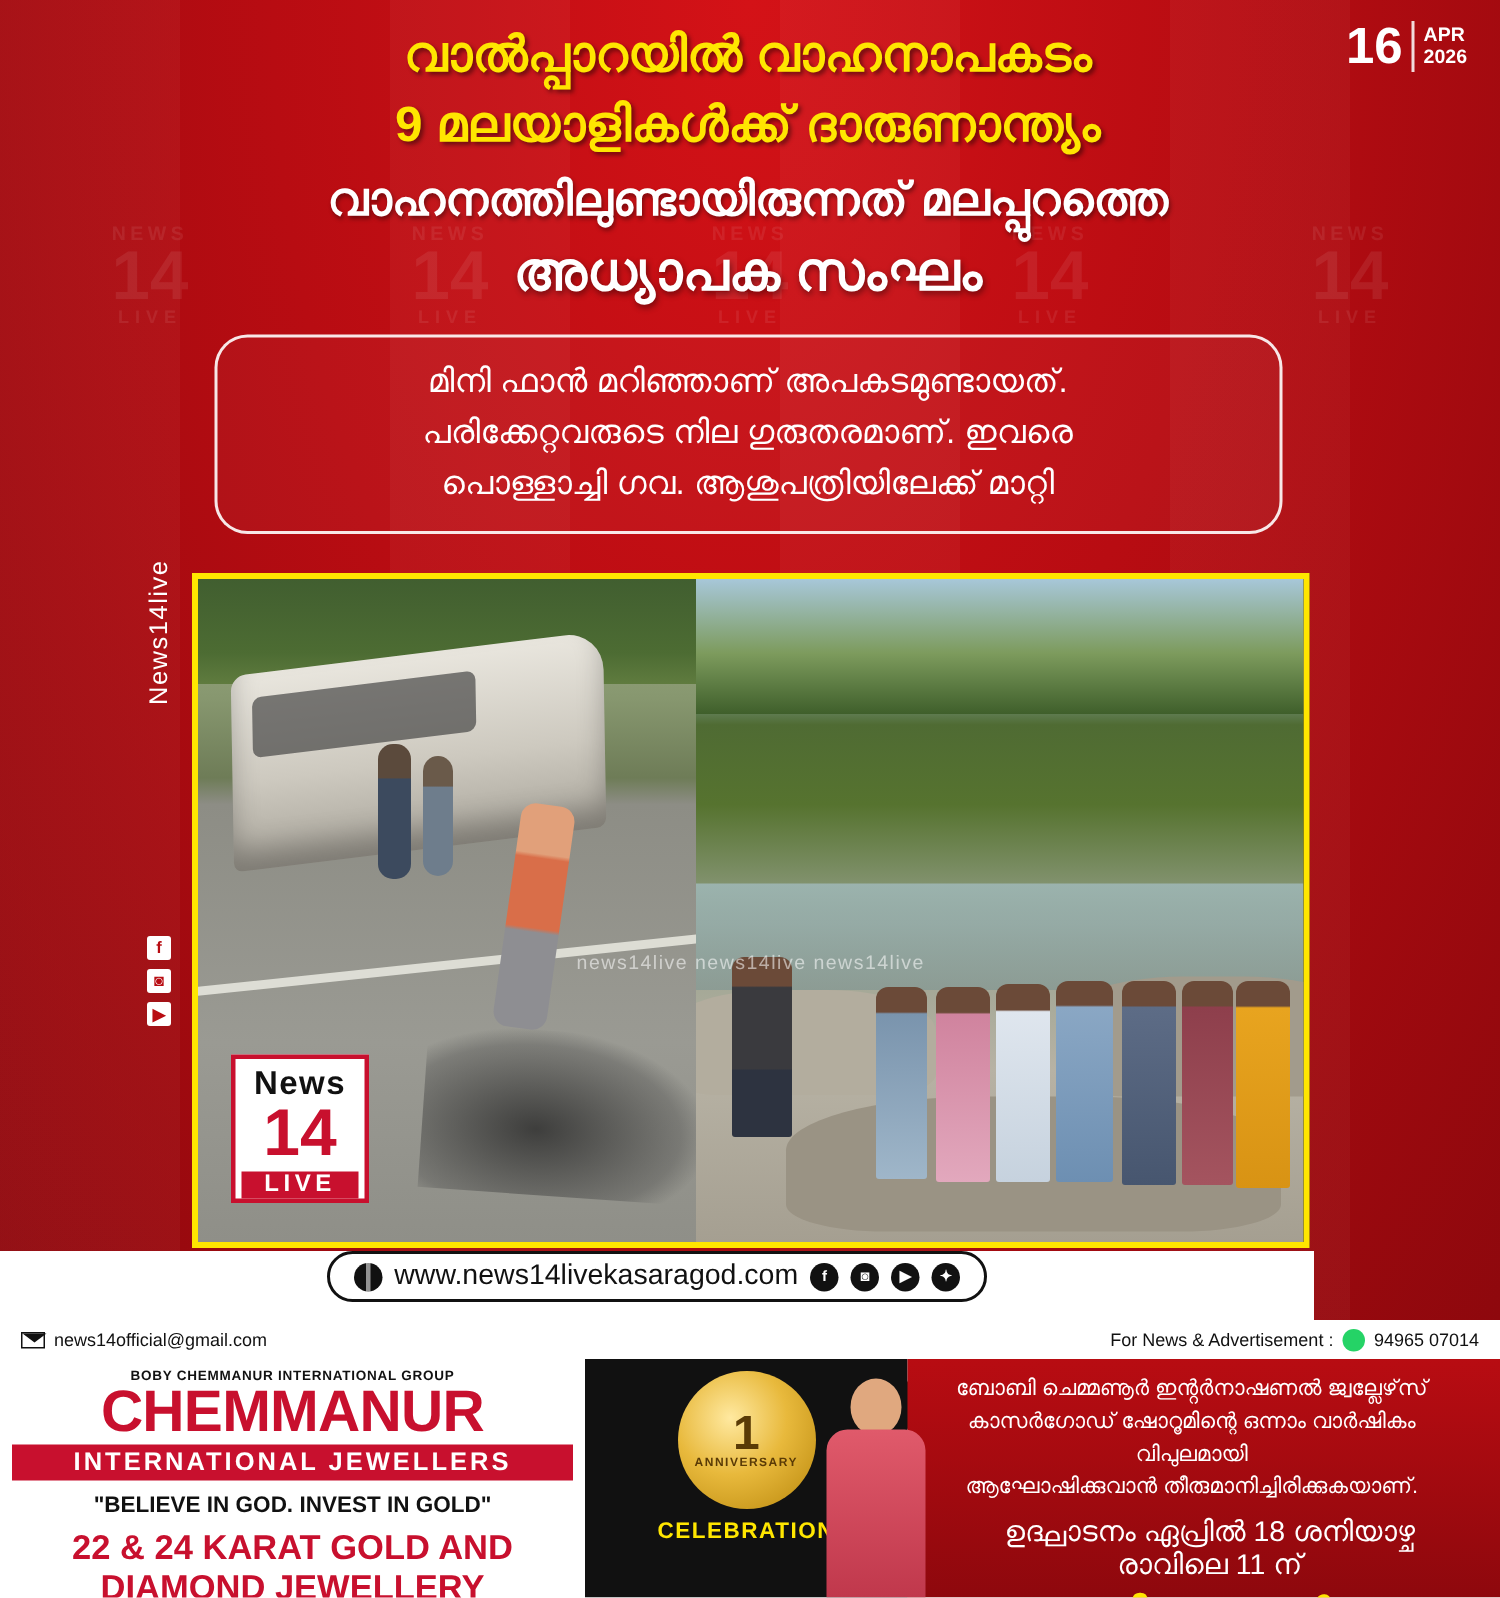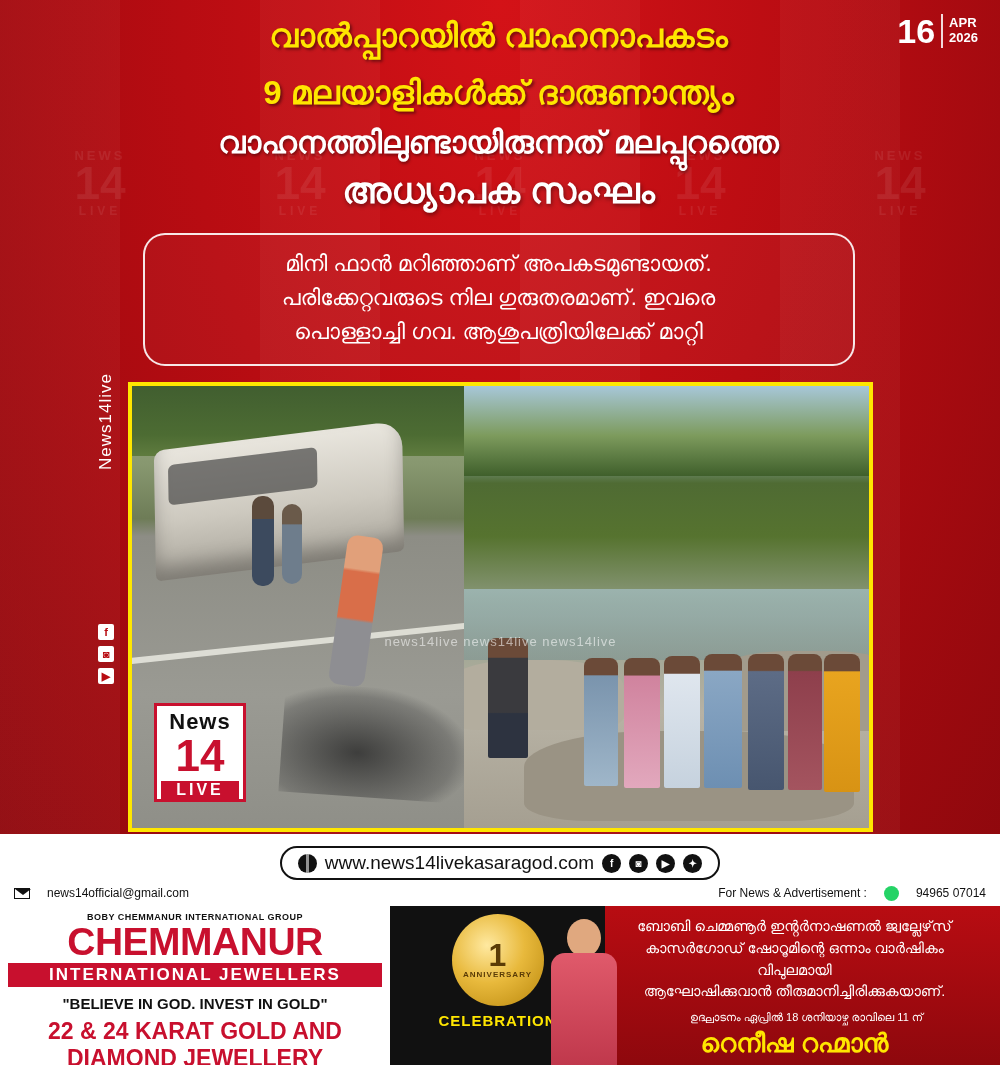--- a/index.html
+++ b/index.html
@@ -60,21 +60,21 @@
   }
   .h1 {
     font-size: 33px; font-weight: bold; color: #ffe600;
     text-shadow: 2px 2px 3px rgba(0,0,0,.45);
     line-height: 1.35;
   }
   .h2 {
     font-size: 33px; font-weight: bold; color: #ffe600;
     text-shadow: 2px 2px 3px rgba(0,0,0,.45);
     line-height: 1.35;
-    margin-top: 12px;
+    margin-top: 2px;
   }
   .h3 {
     font-size: 31px; font-weight: bold; color: #ffffff;
     text-shadow: 1px 2px 3px rgba(0,0,0,.4);
     margin-top: 6px; line-height: 1.4;
   }
   .h4 {
     font-size: 36px; font-weight: bold; color: #ffffff;
     text-shadow: 1px 2px 4px rgba(0,0,0,.45);
     margin-top: 4px; line-height: 1.3;
@@ -213,23 +213,23 @@
     display:flex; flex-direction:column; gap:6px;
   }
   .side-social span {
     width:16px; height:16px; background:#fff; color:#b80c12;
     font-size:11px; font-weight:bold; display:flex; align-items:center; justify-content:center;
     border-radius:2px;
   }
 
   
   .siteband {
-    position:absolute; left:0; bottom:0; width:1000px; height:46px;
+    position:absolute; left:0; bottom:0; width:876px; height:46px;
     background:#ffffff;
-    display:flex; align-items:flex-end; justify-content:center;
+    display:flex; align-items:flex-start; justify-content:center;
   }
   .site-pill {
     border:2px solid #111; border-radius:22px;
     padding:4px 16px; display:flex; align-items:center; gap:8px;
     font-size:19px; color:#111; font-weight:500;
     background:#fff;
   }
   .globe {
     width:19px; height:19px; border-radius:50%;
     background:#111;
@@ -244,21 +244,21 @@
     display:flex;align-items:center;justify-content:center;flex:none;
   }
 
   
   .contact {
     position:absolute; top:880px; left:0; width:1000px; height:26px;
     display:flex; align-items:center; justify-content:space-between;
     padding:0 14px; font-size:12px; color:#111;
     background:#fff;
   }
-  .contact .left, .contact .right { display:flex; align-items:center; gap:17px; }
+  .contact .left, .contact .right { display:flex; align-items:center; gap:6px; }
   .mailicon {
     width:16px;height:11px;border:1px solid #111;position:relative;flex:none;
   }
   .mailicon::after{
     content:""; position:absolute; left:0; top:0; width:0;height:0;
     border-left:8px solid transparent;border-right:8px solid transparent;border-top:6px solid #111;
   }
   .wa {
     width:15px;height:15px;border-radius:50%;background:#25d366;flex:none;
   }
@@ -296,21 +296,21 @@
   .medal .one { font-size:32px; font-weight:bold; line-height:.9; }
   .medal .lbl { font-size:8px; font-weight:bold; letter-spacing:1px; }
   .celeb { color:#ffe600; font-size:15px; font-weight:bold; letter-spacing:1px; margin-top:6px; }
 
   .ad-text {
     flex:1; background: linear-gradient(180deg,#b80c12 0%, #8e080d 100%);
     color:#fff; text-align:center; padding:10px 28px 8px 12px;
     position:relative;
   }
   .ad-line { font-size:14.5px; line-height:1.5; }
-  .ad-open { font-size:11px; margin-top:8px;margin-left:24px; }
+  .ad-open { font-size:19px; margin-top:8px;margin-left:24px; }
   .ad-guest { font-size:26px; font-weight:bold; color:#ffe600; margin-top:4px; }
 
   .model {
     position:absolute; left:-78px; bottom:0; width:120px; height:150px;
   }
   .model .head { position:absolute; left:40px; bottom:108px; width:34px;height:38px;border-radius:50%;background:#e0a87f; }
   .model .hair { position:absolute; left:32px; bottom:104px; width:50px;height:52px;border-radius:50% 50% 40% 40%;background:#221711; z-index:-1;}
   .model .body { position:absolute; left:24px; bottom:0; width:66px;height:112px;border-radius:14px 14px 0 0;background:linear-gradient(180deg,#e05a6b,#c0384c); }
 </style>
 </head>

